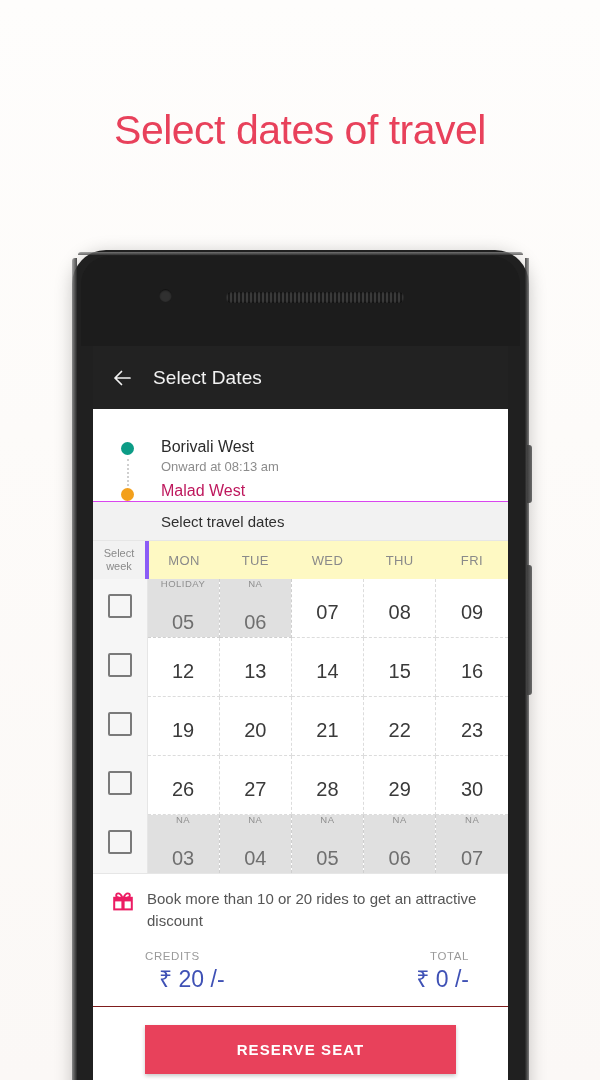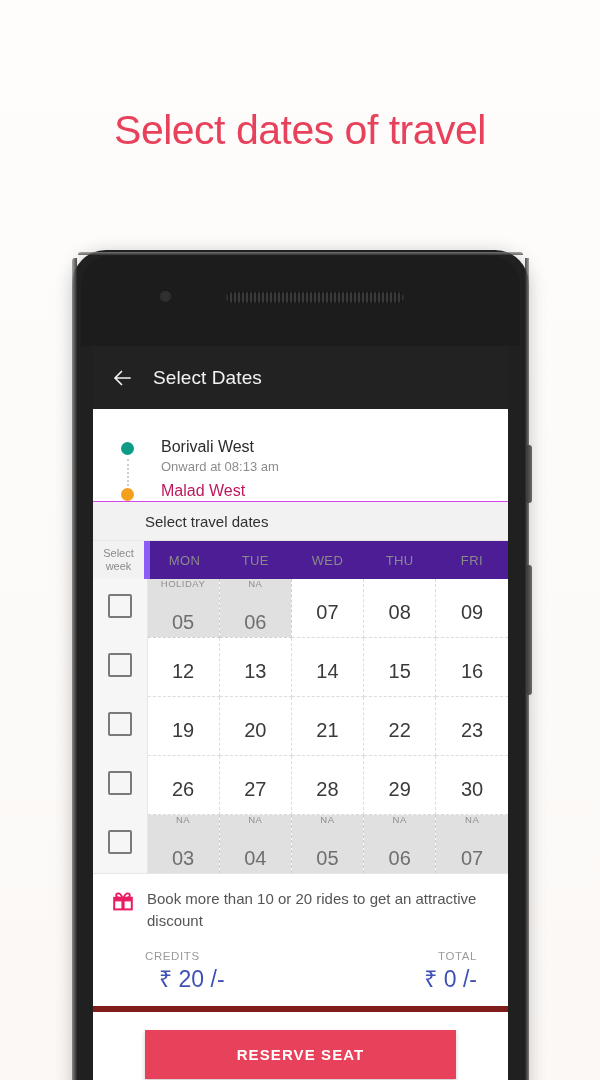--- a/index.html
+++ b/index.html
@@ -201,41 +201,41 @@
     color: #be185d;
     line-height: 20px;
     margin-top: 5px;
   }
 
   
   .cal-section-title {
     background: #f2f2f2;
     font-size: 15px;
     color: #2f2f2f;
-    padding: 11px 0 10px 52px;
+    padding: 11px 0 10px 68px;
     border-bottom: 1px solid #e6e6e6;
   }
   .cal {
     width: 100%;
     border-collapse: collapse;
     table-layout: fixed;
   }
   .cal col.wk { width: 54px; }
   .cal th.wkhead {
     background: #f2f2f2;
     font-size: 11px;
     font-weight: 400;
     color: #8a8a8a;
     line-height: 13px;
     padding: 6px 0;
-    border-right: 6px solid #8b5cf6;
+    border-right: 4px solid #8b5cf6;
     vertical-align: middle;
   }
   .cal th.dayhead {
-    background: #4c1d95;
+    background: #fef9c3;
     font-size: 13px;
     font-weight: 400;
     color: #8a8a8a;
     letter-spacing: .4px;
     padding: 9px 0 8px 0;
     vertical-align: middle;
   }
   .cal td.wkcell {
     background: #f6f6f6;
     border-right: 1px solid #e6e6e6;
@@ -301,22 +301,22 @@
   .gift-text {
     font-size: 15px;
     line-height: 22px;
     color: #555555;
   }
 
   
   .money-row {
     display: flex;
     justify-content: space-between;
-    padding: 6px 31px 12px 52px;
-    border-bottom: 6px solid #7f1d1d;
+    padding: 6px 39px 12px 52px;
+    border-bottom: 1px solid #7f1d1d;
   }
   .money-col.right { text-align: right; }
   .money-label {
     font-size: 11.5px;
     letter-spacing: .6px;
     color: #9a9a9a;
     line-height: 16px;
   }
   .money-value {
     font-size: 23px;

